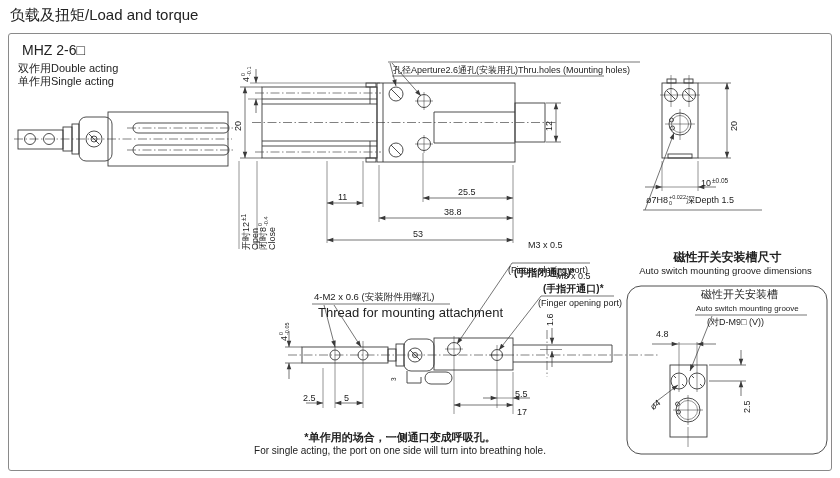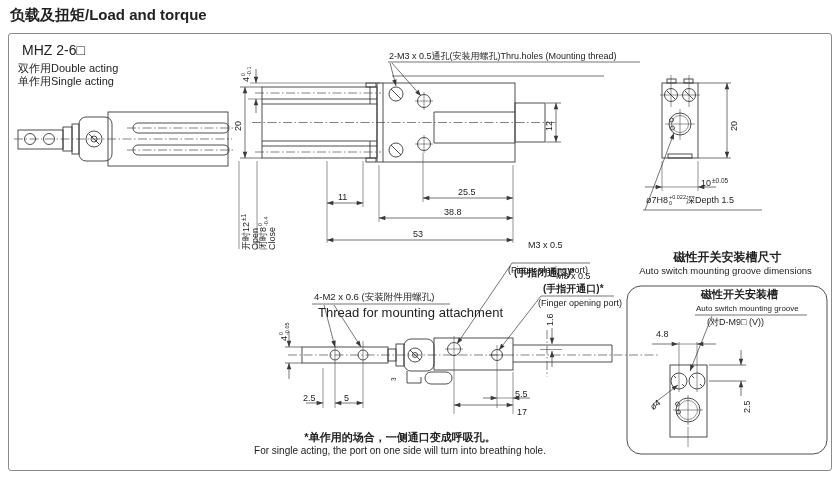--- a/index.html
+++ b/index.html
@@ -4,21 +4,21 @@
 <style>
   html,body{margin:0;padding:0;background:#e8e8e8;}
   .stage{position:relative;width:840px;height:478px;background:#ffffff;overflow:hidden;
          font-family:"Liberation Sans",sans-serif;color:#1a1a1a;}
   .frame{position:absolute;left:8px;top:33px;width:822px;height:436px;
          border:1px solid #8a8a8a;border-radius:3px;background:#fff;}
   .lab{position:absolute;font-size:9px;line-height:1.15;white-space:nowrap;color:#222;
        font-family:"Liberation Sans",sans-serif;}
   .vert{transform-origin:0 0;transform:rotate(-90deg);}
   .diag{transform-origin:0 0;transform:rotate(-38deg);}
-  .b{font-weight:bold;}
+  .b{font-weight:normal;}
   .sb{font-weight:600;}
   .ctr{text-align:center;}
   .tol{display:inline-flex;flex-direction:column;justify-content:center;font-size:5.5px;
        line-height:1.05;vertical-align:middle;margin-left:1px;}
   .tol i{font-style:normal;}
   .sup{font-size:6.5px;vertical-align:3px;margin-left:1px;}
   svg{position:absolute;left:0;top:0;pointer-events:none;}
   svg .dl line, svg .dl rect, svg .dl circle, svg .dl path{stroke:#3a3a3a;stroke-width:0.9;fill:none;}
   svg .dim line{stroke:#3a3a3a;stroke-width:0.7;fill:none;}
   svg .chain{stroke-dasharray:9 2.5 1.5 2.5 !important;stroke-width:0.7 !important;stroke:#4a4a4a !important;}
@@ -243,21 +243,21 @@
       <line x1="709" y1="381" x2="746" y2="381"></line>
       <line x1="741" y1="350" x2="741" y2="365" marker-end="url(#aE)"></line>
       <line x1="741" y1="396" x2="741" y2="381" marker-end="url(#aE)"></line>
     </g>
   </svg>
 
   <div class="lab" style="left:22px;top:42px;font-size:14px;">MHZ 2-6□</div>
   <div class="lab" style="left:18px;top:62px;font-size:11px;">双作用Double acting</div>
   <div class="lab" style="left:18px;top:75px;font-size:11px;">单作用Single acting</div>
 
-  <div class="lab" style="left:389px;top:51px;font-size:9px;">2-M3 x 0.5通孔(安装用螺孔)Thru.holes (Mounting thread)</div>
+  <div class="lab" style="left:393px;top:65px;font-size:9px;">孔径Aperture2.6通孔(安装用孔)Thru.holes (Mounting holes)</div>
 
   <div class="lab vert" style="left:233px;top:131px;">20</div>
 
   <div class="lab vert" style="left:241px;top:82px;">
     <span>4</span><span class="tol">
         <i>0</i>
         <i>-0.1</i>
       </span>
   </div>
 

